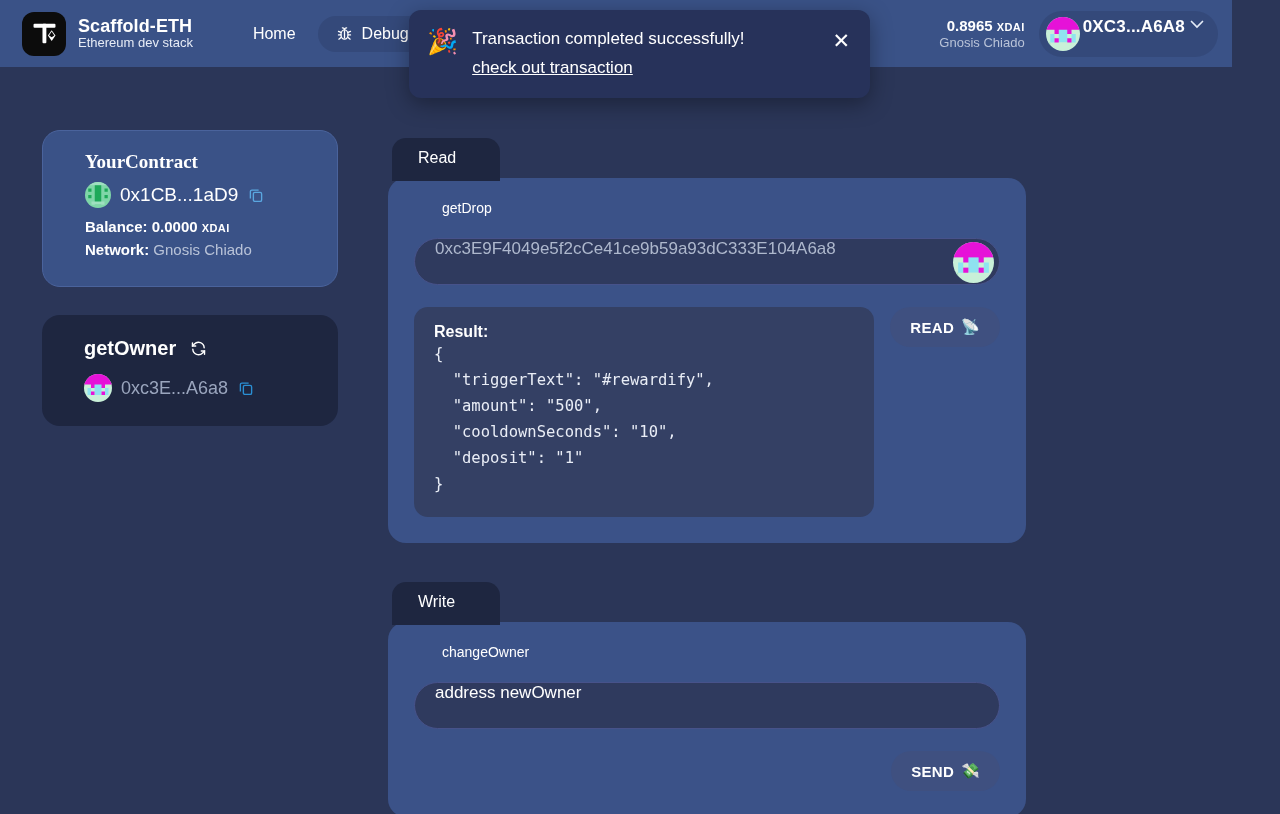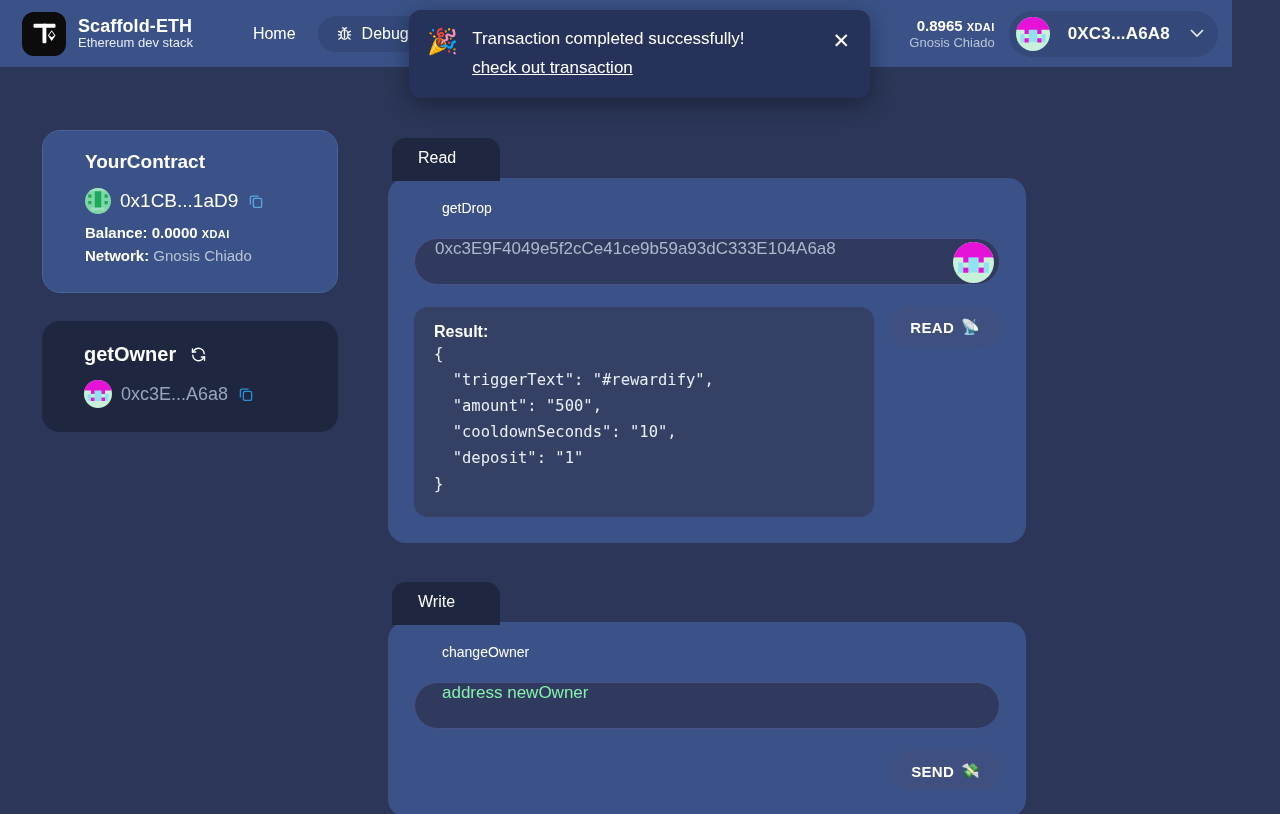--- a/index.html
+++ b/index.html
@@ -38,21 +38,21 @@
 
   .header-right {
     position: absolute; right: 14px; top: 0; height: 67px;
     display: flex; align-items: center; gap: 14px;
   }
   .balance { text-align: right; line-height: 1.2; }
   .balance-amt { font-size: 15px; color: #ffffff; font-weight: bold; }
   .balance-amt .unit { font-size: 11px; font-weight: bold; letter-spacing: .4px; }
   .balance-net { font-size: 13px; color: #b9c3d8; }
   .wallet-pill {
-    display: flex; align-items: center; gap: 18px;
+    display: flex; align-items: flex-start; gap: 3px;
     background: #34497a; border-radius: 999px; padding: 6px 14px 6px 7px;
   }
   .wallet-addr { font-size: 17px; font-weight: bold; color: #ffffff; letter-spacing: .2px; }
   .chev { color: #dfe6f3; font-size: 13px; margin-left: 2px; }
 
   
   .blockie { border-radius: 50%; display: block; }
 
   
   .toast {
@@ -74,21 +74,21 @@
     color: #ffffff; font-size: 21px; line-height: 1; margin-left: 6px;
     margin-top: 2px; cursor: pointer; font-weight: 300;
   }
 
   
   .left-col { position: absolute; left: 42px; top: 130px; width: 296px; }
   .contract-card {
     background: #3a5287; border: 1px solid #4a639c; border-radius: 18px;
     padding: 20px 24px 22px 42px;
   }
-  .contract-name { font-size: 19px; font-weight: bold; color: #ffffff; margin-bottom: 15px; }
+  .contract-name { font-size: 19px; font-weight: bold; color: #ffffff; margin-bottom: 9px; font-family: Liberation Serif, serif; }
   .addr-row { display: flex; align-items: center; gap: 9px; margin-bottom: 10px; }
   .addr-text { font-size: 19px; color: #ffffff; }
   .kv { font-size: 15px; color: #ffffff; margin-bottom: 6px; }
   .kv b { font-weight: bold; }
   .kv .val { font-weight: bold; }
   .kv .muted { color: #b9c3d8; }
   .kv .unit { font-size: 11px; font-weight: bold; letter-spacing: .4px; }
 
   .owner-card {
     margin-top: 28px; background: #1e2640; border-radius: 18px;
@@ -118,21 +118,21 @@
   .input-shell {
     position: relative; height: 47px; background: #2f3a5e;
     border: 1px solid #47528a; border-radius: 999px;
     display: flex; align-items: flex-start; padding: 0 20px;
     overflow: hidden;
   }
   .input-val {
     font-size: 17px; color: #aeb8cd; white-space: nowrap; overflow: hidden;
     flex: 1; text-overflow: clip;
   }
-  .input-val.placeholder { color: #86efac; margin-left: 7px; }
+  .input-val.placeholder { color: #ffffff; }
   .input-avatar { position: absolute; right: 5px; top: 3px; }
 
   .result-row { display: flex; align-items: flex-start; gap: 16px; margin-top: 22px; }
   .result-box {
     background: #344064; border-radius: 14px; padding: 16px 20px 20px 20px;
     width: 475px;
   }
   .result-label { font-size: 16px; font-weight: bold; color: #ffffff; margin-bottom: 0; }
   .result-json {
     font-family: "DejaVu Sans Mono", "Liberation Mono", monospace;

